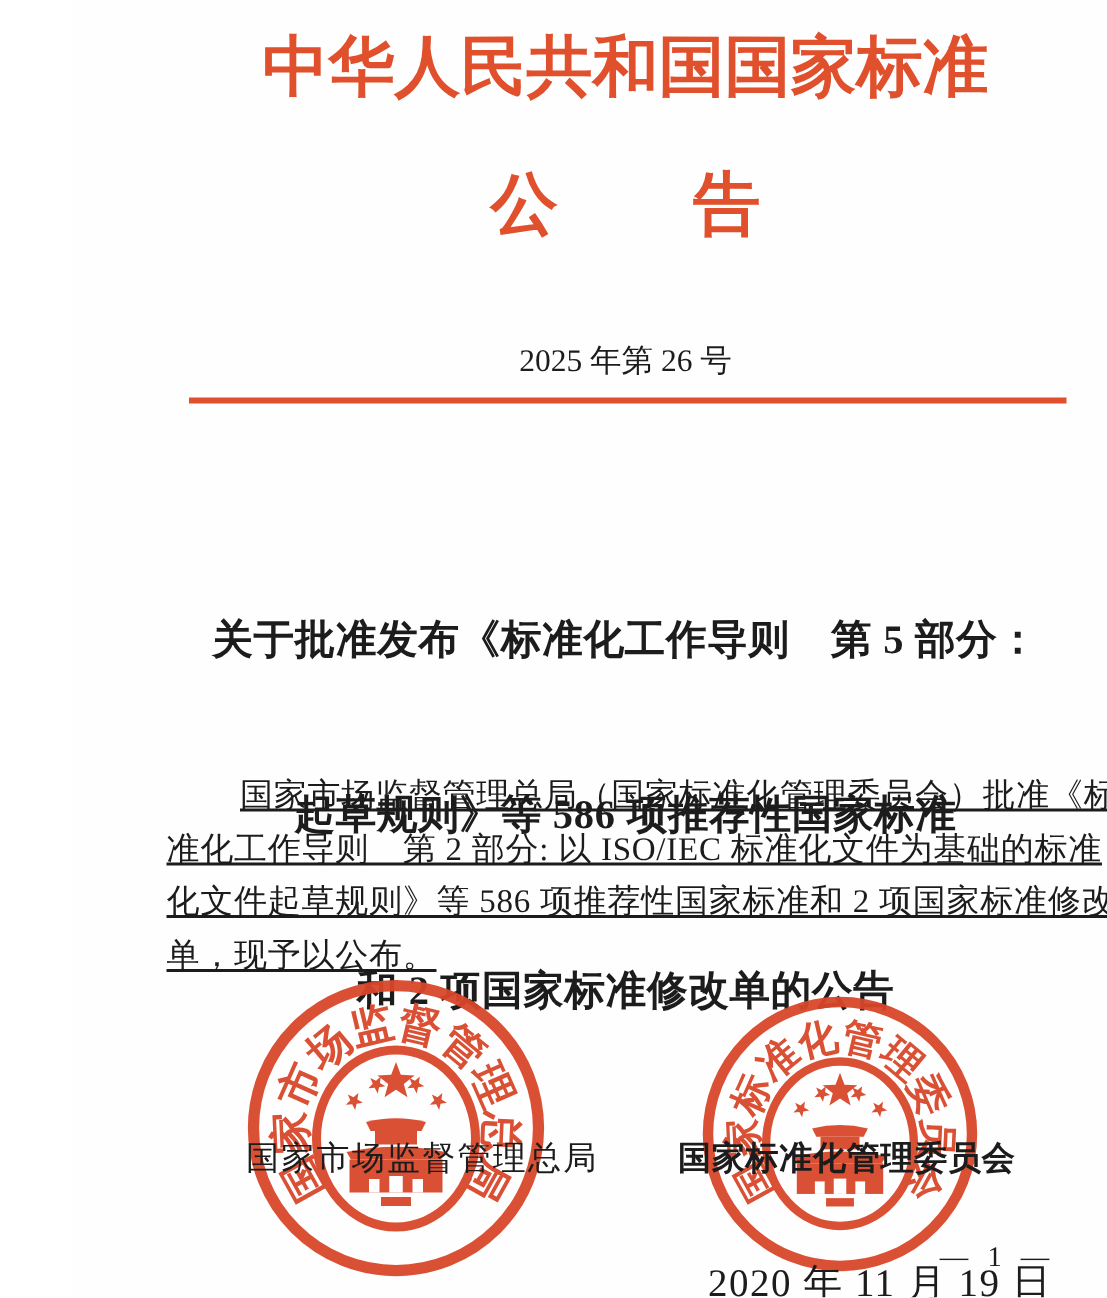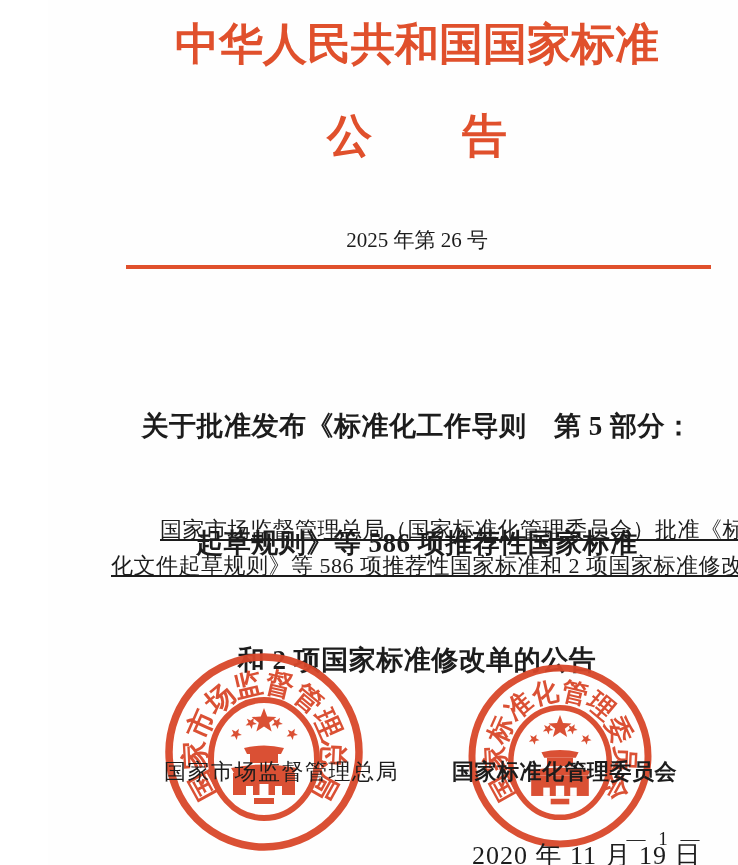--- a/index.html
+++ b/index.html
@@ -108,21 +108,23 @@
   <div class="red-rule"></div>
 
   <div class="heading">
     <div>关于批准发布《标准化工作导则　第 5 部分：</div>
     <div>起草规则》等 586 项推荐性国家标准</div>
     <div>和 2 项国家标准修改单的公告</div>
   </div>
 
   <div class="body-text">
     <div class="bline indent">国家市场监督管理总局（国家标准化管理委员会）批准《标</div>
+    <div class="bline">准化工作导则　第 2 部分: 以 ISO/IEC 标准化文件为基础的标准</div>
     <div class="bline">化文件起草规则》等 586 项推荐性国家标准和 2 项国家标准修改</div>
+    <div class="bline">单，现予以公布。</div>
   </div>
 
   <div id="seal-left" class="seal" style="left: 111px; top: 647px;"><svg width="210" height="210" viewBox="-105 -105 210 210">
         <circle cx="0" cy="0" r="95" fill="none" stroke="#d9472a" stroke-width="7.5"></circle>
         <g>
           <text x="-60.61" y="33.60" fill="#d9472a" font-size="28.2" font-weight="bold" text-anchor="middle" dominant-baseline="central" transform="rotate(-119.0 -60.61 33.60)">国</text>
           <text x="-69.23" y="3.09" fill="#d9472a" font-size="28.2" font-weight="bold" text-anchor="middle" dominant-baseline="central" transform="rotate(-92.6 -69.23 3.09)">家</text>
           <text x="-63.36" y="-28.06" fill="#d9472a" font-size="28.2" font-weight="bold" text-anchor="middle" dominant-baseline="central" transform="rotate(-66.1 -63.36 -28.06)">市</text>
           <text x="-44.24" y="-53.35" fill="#d9472a" font-size="28.2" font-weight="bold" text-anchor="middle" dominant-baseline="central" transform="rotate(-39.7 -44.24 -53.35)">场</text>
           <text x="-15.85" y="-67.46" fill="#d9472a" font-size="28.2" font-weight="bold" text-anchor="middle" dominant-baseline="central" transform="rotate(-13.2 -15.85 -67.46)">监</text>

